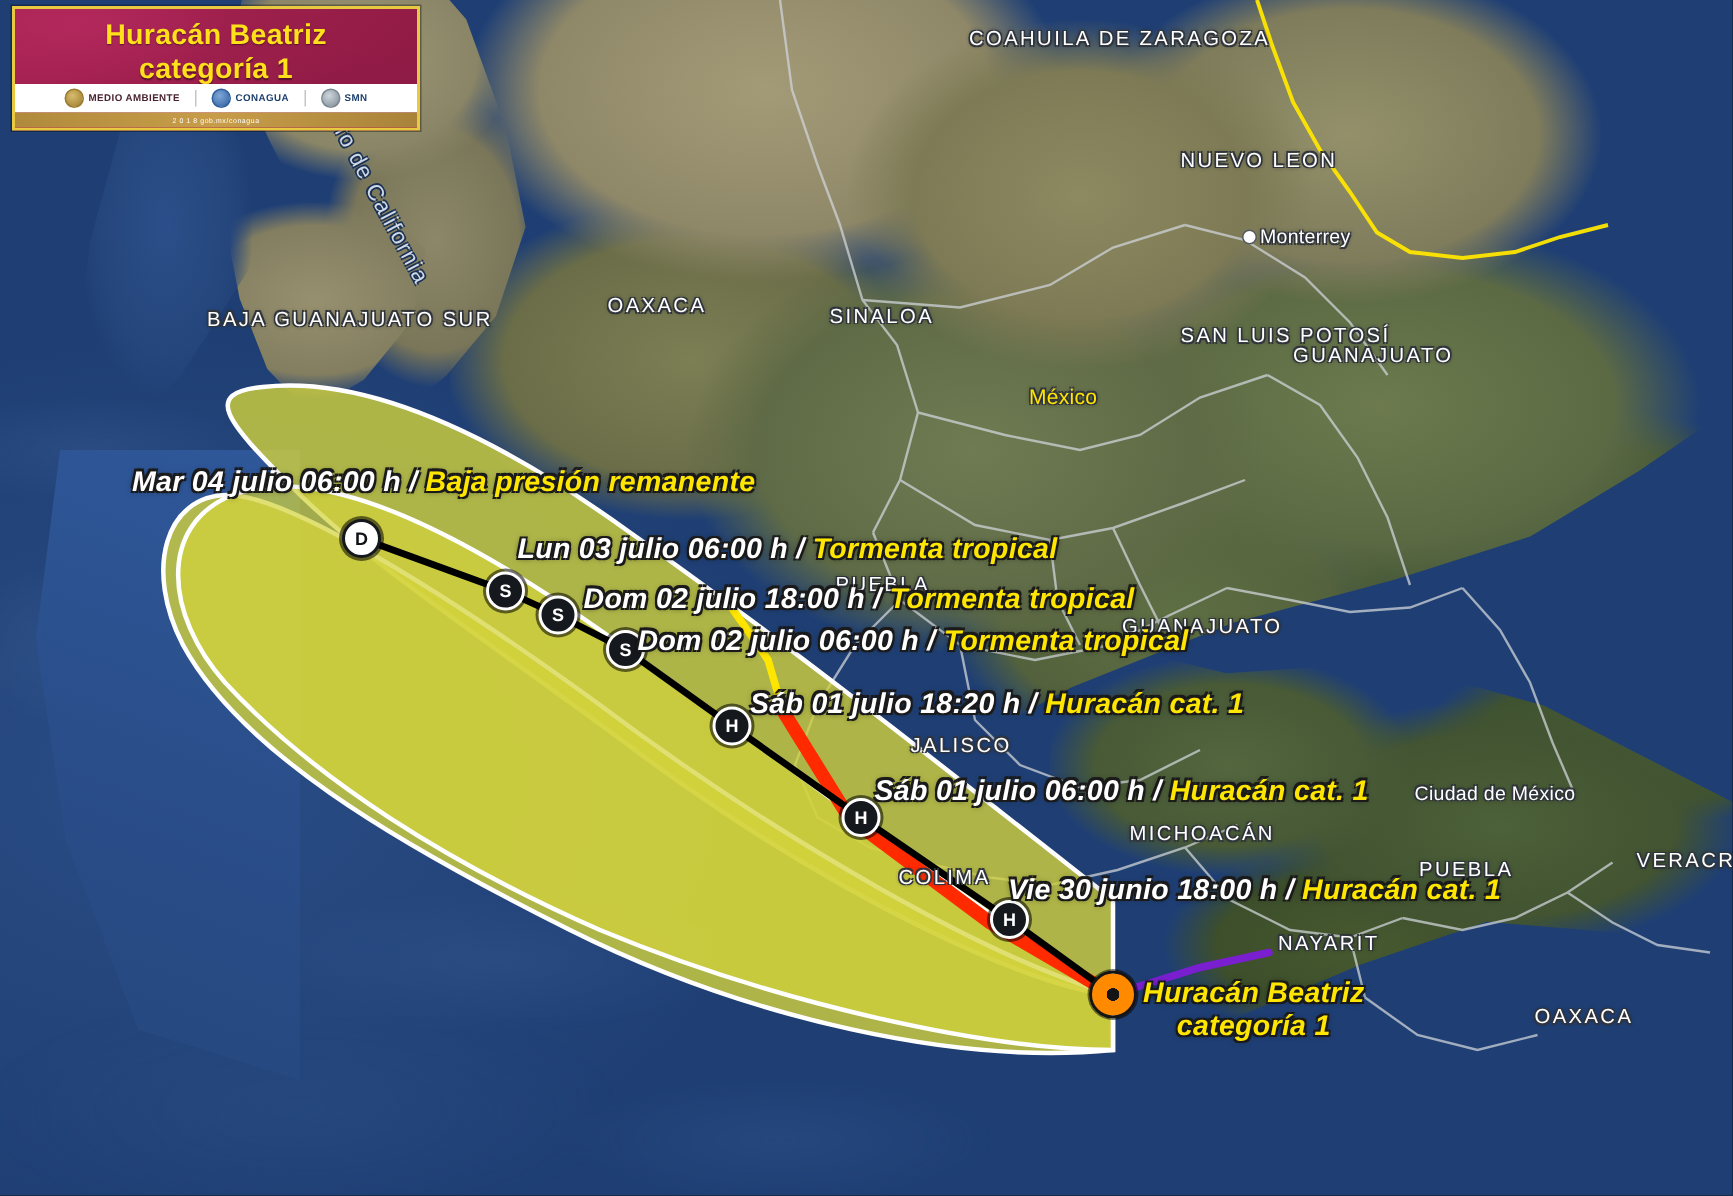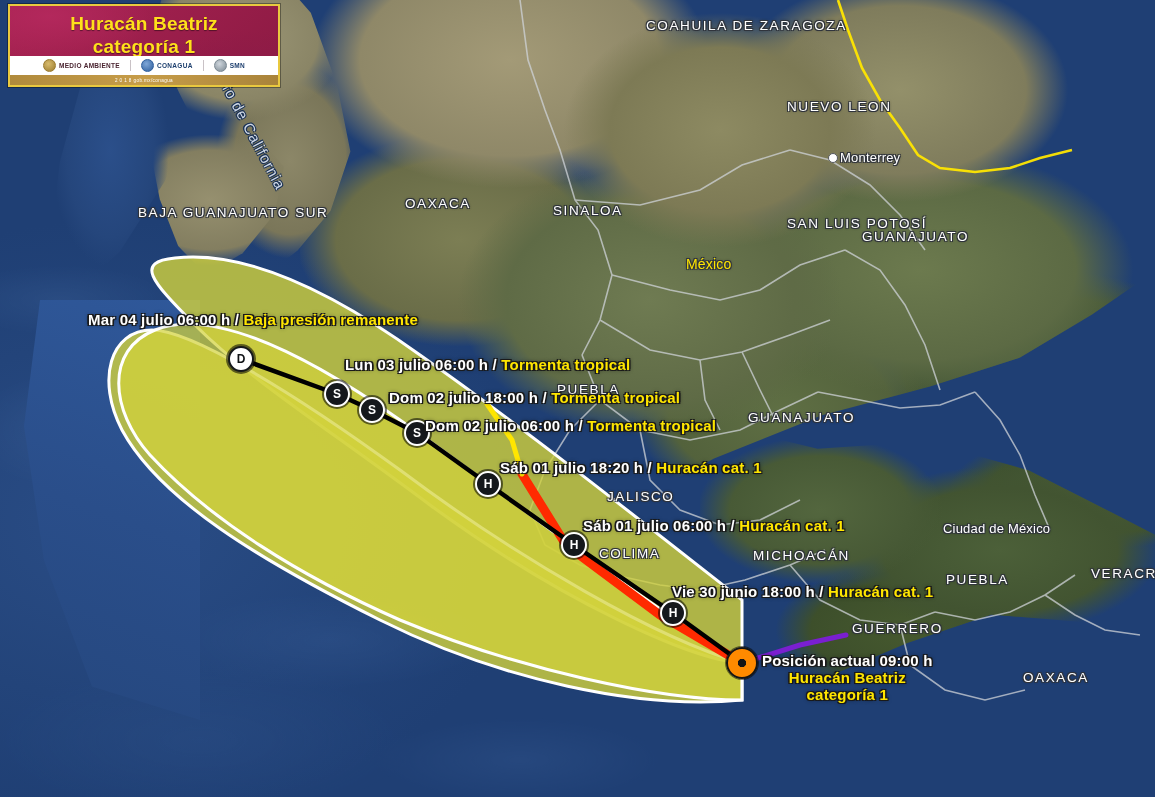--- a/index.html
+++ b/index.html
@@ -124,26 +124,27 @@
   .mlabel.city{letter-spacing:.2px;font-size:13px;}
   .mlabel.yellow{color:#ffe600;letter-spacing:.2px;font-size:14px;}
   .mlabel.sea{
     font-size:15px;letter-spacing:1px;color:#cfd9e8;
     text-shadow:-1px -1px 0 #1b3256,1px -1px 0 #1b3256,-1px 1px 0 #1b3256,1px 1px 0 #1b3256;
   }
   .city-dot{position:absolute;width:8px;height:8px;border-radius:50%;background:#fff;
     border:1px solid #55595f;}
   
   .flabel{
-    position:absolute;white-space:nowrap;font-weight:bold;font-size:15px;
+    position:absolute;white-space:nowrap;font-weight:bold;font-size:19px;
     color:#fff;letter-spacing:.2px;
     text-shadow:
       -1.4px -1.4px 0 #1a1a1a, 1.4px -1.4px 0 #1a1a1a,
       -1.4px 1.4px 0 #1a1a1a, 1.4px 1.4px 0 #1a1a1a,
       0 0 4px rgba(0,0,0,.75);
+    font-style: italic;
   }
   .flabel .cat{color:#ffe600;}
   .flabel.center{text-align:center;}
   
   .marker{
     position:absolute;width:22px;height:22px;border-radius:50%;
     display:flex;align-items:center;justify-content:center;
     font-weight:bold;font-size:12px;transform:translate(-50%,-50%);
     box-shadow:0 0 0 2px rgba(0,0,0,.55);
   }
@@ -262,24 +263,24 @@
     <div class="mlabel" style="left:138px;top:205px">BAJA GUANAJUATO SUR</div>
     <div class="mlabel" style="left:862px;top:229px">GUANAJUATO</div>
 
     <div class="mlabel" style="left:786px;top:216px"></div>
 
     <div class="mlabel" style="left:787px;top:216px">SAN LUIS POTOSÍ</div>
     <div class="mlabel" style="left:557px;top:382px">PUEBLA</div>
     <div class="mlabel" style="left:748px;top:410px">GUANAJUATO</div>
     <div class="mlabel" style="left:607px;top:489px">JALISCO</div>
     <div class="mlabel" style="left:753px;top:548px">MICHOACÁN</div>
-    <div class="mlabel" style="left:599px;top:546px">COLIMA</div>
+    <div class="mlabel" style="left:599px;top:577px">COLIMA</div>
     <div class="mlabel" style="left:946px;top:572px">PUEBLA</div>
     <div class="mlabel" style="left:1091px;top:566px">VERACRUZ</div>
-    <div class="mlabel" style="left:852px;top:621px">GUERRERO</div>
+    <div class="mlabel" style="left:852px;top:621px">NAYARIT</div>
     <div class="mlabel" style="left:1023px;top:670px">OAXACA</div>
 
     <div class="city-dot" style="left:828px;top:153px"></div>
     <div class="mlabel city" style="left:840px;top:150px">Monterrey</div>
     <div class="mlabel yellow" style="left:686px;top:256px">México</div>
     <div class="mlabel city" style="left:943px;top:521px">Ciudad de México</div>
 
     <div class="mlabel sea" style="left:222px;top:58px;transform:rotate(62deg);transform-origin:left top">Golfo de California</div>
   </div>
 
@@ -300,21 +301,20 @@
       <span>Sáb 01 julio 18:20 h</span><span> / </span><span class="cat">Huracán cat. 1</span>
     </div>
     <div class="flabel" style="left:583px;top:517px">
       <span>Sáb 01 julio 06:00 h</span><span> / </span><span class="cat">Huracán cat. 1</span>
     </div>
     <div class="flabel" style="left:672px;top:583px">
       <span>Vie 30 junio 18:00 h</span><span> / </span><span class="cat">Huracán cat. 1</span>
     </div>
 
     <div class="flabel center" style="left:762px;top:652px">
-      <div>Posición actual 09:00 h</div>
       <div class="cat" style="text-align:center">Huracán Beatriz</div>
       <div class="cat" style="text-align:center">categoría 1</div>
     </div>
   </div>
 
   <div class="banner">
     <div class="banner-bg"></div>
     <div class="banner-title">
       <div>Huracán Beatriz</div>
       <div>categoría 1</div>

